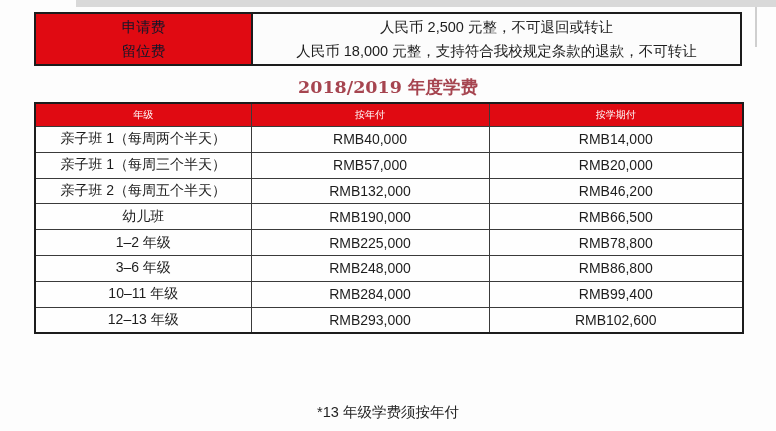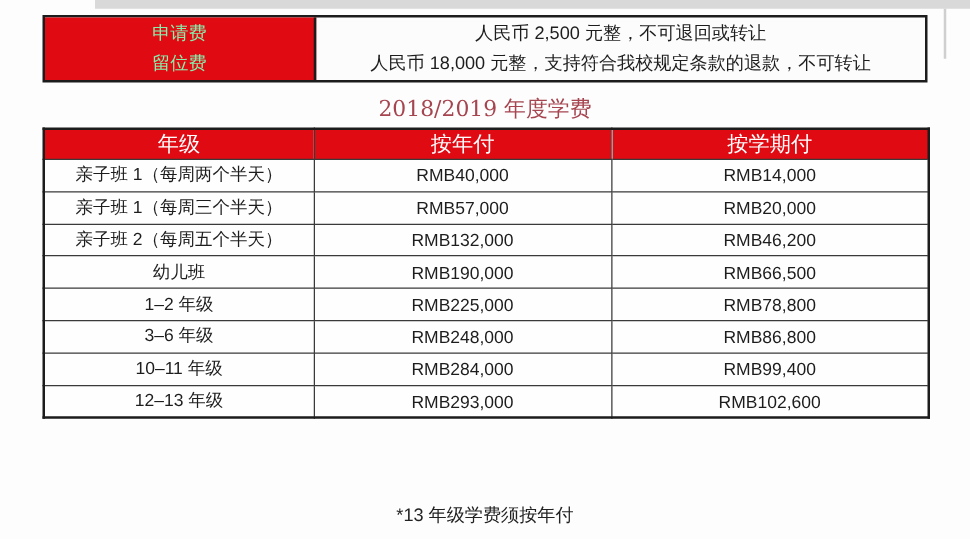--- a/index.html
+++ b/index.html
@@ -34,40 +34,40 @@
     border: 2px solid var(--border-dark);
     box-sizing: border-box;
     display: flex;
     background: #fcfcfc;
   }
   .fees-label-cell {
     width: 217px;
     background: var(--accent-red);
     border-right: 2px solid var(--border-dark);
     box-sizing: border-box;
-    color: #86efac;
+    color: #0f172a;
     display: flex; flex-direction: column;
     align-items: center; justify-content: center;
     font-size: 14.5px; line-height: 24px;
   }
   .fees-value-cell {
     flex: 1;
     display: flex; flex-direction: column;
     align-items: center; justify-content: center;
     font-size: 14.5px; line-height: 24px;
     color: var(--text-dark);
     border-radius: 22px;
   }
   
   .page-title {
     position: absolute; left: 0; top: 75px;
     width: 776px;
     text-align: center;
     font-family: "DejaVu Serif", "Liberation Serif", serif;
-    font-weight: normal;
+    font-weight: bold;
     font-size: 17.5px;
     color: var(--title-red);
   }
   
   table.tuition {
     position: absolute; left: 34px; top: 102px;
     width: 708px;
     border-collapse: collapse;
     table-layout: fixed;
     border: 2px solid var(--border-dark);
@@ -77,21 +77,21 @@
     border: 1px solid var(--border-inner);
     text-align: center;
     padding: 0;
     overflow: hidden;
     white-space: nowrap;
   }
   table.tuition th {
     background: var(--accent-red);
     color: #ffffff;
     font-weight: normal;
-    font-size: 17px;
+    font-size: 10px;
     height: 22px;
     margin-top: 48px;
   }
   table.tuition td {
     font-size: 14px;
     color: var(--text-dark);
     height: 24.8px;
     margin-left: 19px;
   }
   .footnote {

